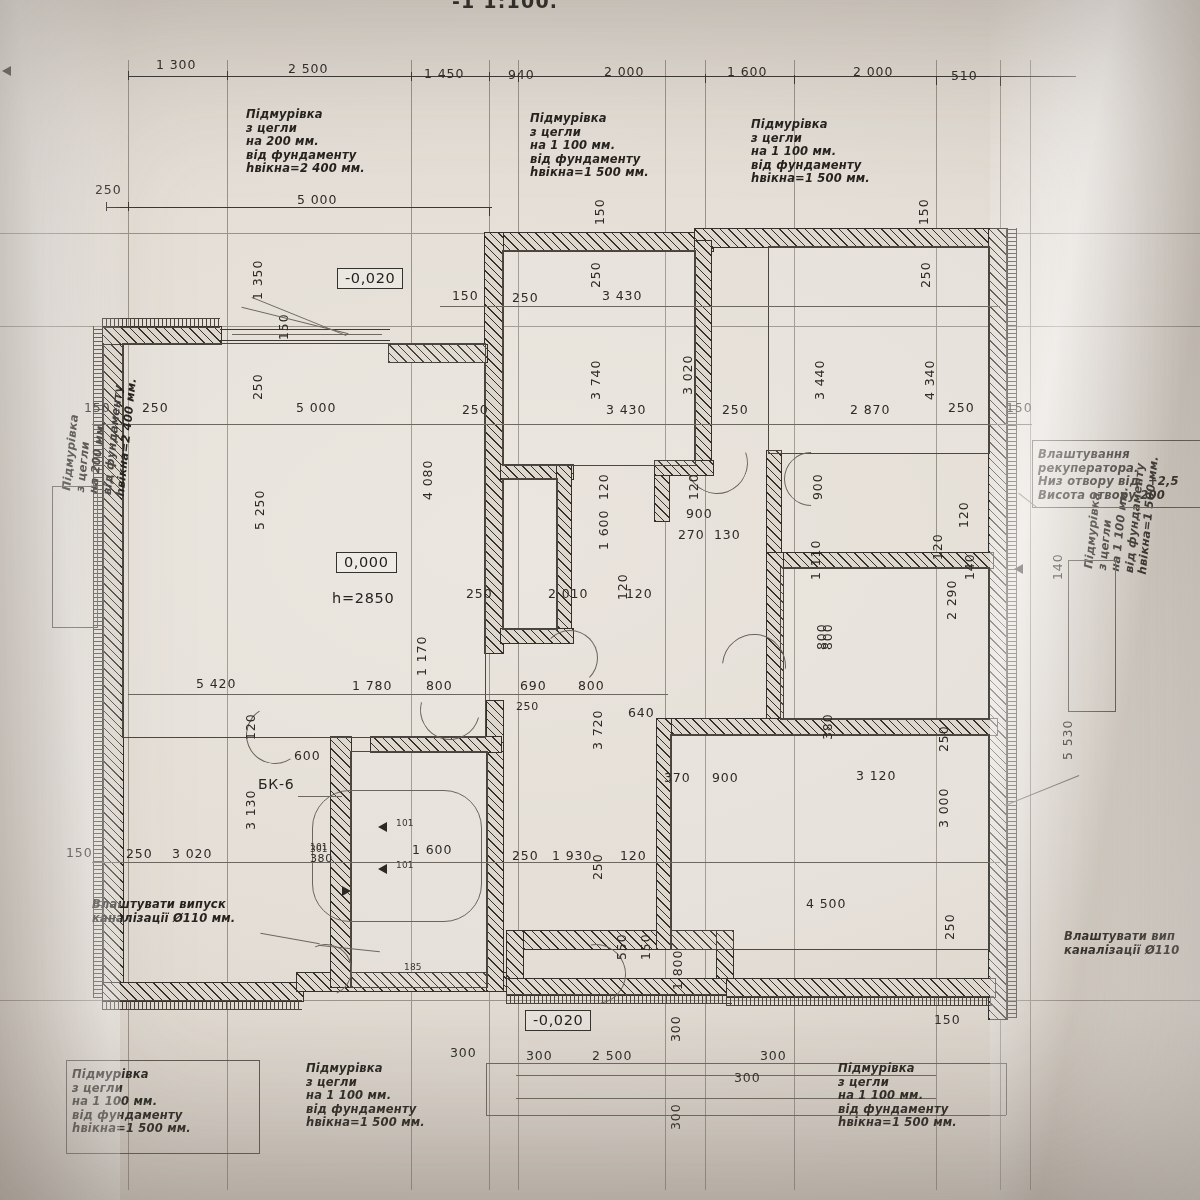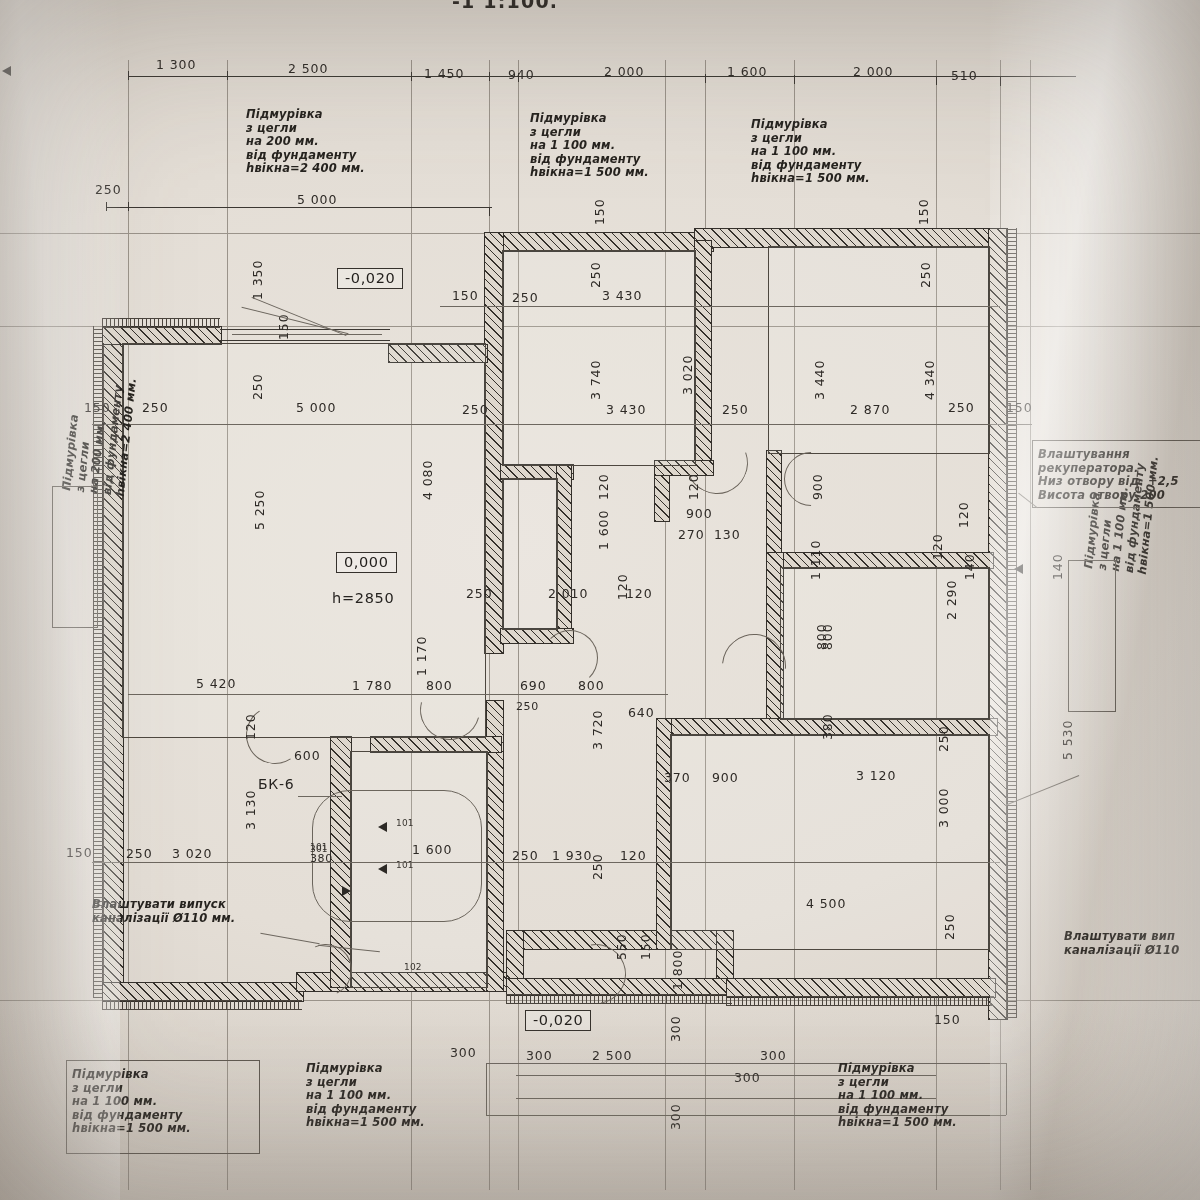--- a/index.html
+++ b/index.html
@@ -201,21 +201,21 @@
   <div class="plainlbl" style="left:258px;top:776px;font-size:14px;">БК-6</div>
   <div class="ln hl thin" style="left:298px;top:796px;width:44px;"></div>
 
   <div class="arrowL" style="left:378px;top:822px;"></div>
   <div class="arrowL" style="left:378px;top:864px;"></div>
   <div class="arrowR" style="left:342px;top:886px;"></div>
   <div class="dim tiny" style="left:396px;top:818px;">101</div>
   <div class="dim tiny" style="left:396px;top:860px;">101</div>
   <div class="dim tiny" style="left:310px;top:842px;">101</div>
   <div class="dim tiny" style="left:310px;top:844px;">301</div>
-  <div class="dim tiny" style="left:404px;top:962px;">102</div>
+  <div class="dim tiny" style="left:404px;top:962px;">185</div>
 
   <div class="lvl" style="left:336px;top:552px;">0,000</div>
   <div class="plainlbl" style="left:332px;top:590px;">h=2850</div>
   <div class="lvl" style="left:337px;top:268px;">-0,020</div>
   <div class="lvl" style="left:525px;top:1010px;">-0,020</div>
 
   <div class="ln hl thin" style="left:440px;top:306px;width:560px;"></div>
   <div class="dim" style="left:452px;top:288px;">150</div>
   <div class="dim" style="left:512px;top:290px;">250</div>
   <div class="dim v" style="left:588px;top:288px;">250</div>

